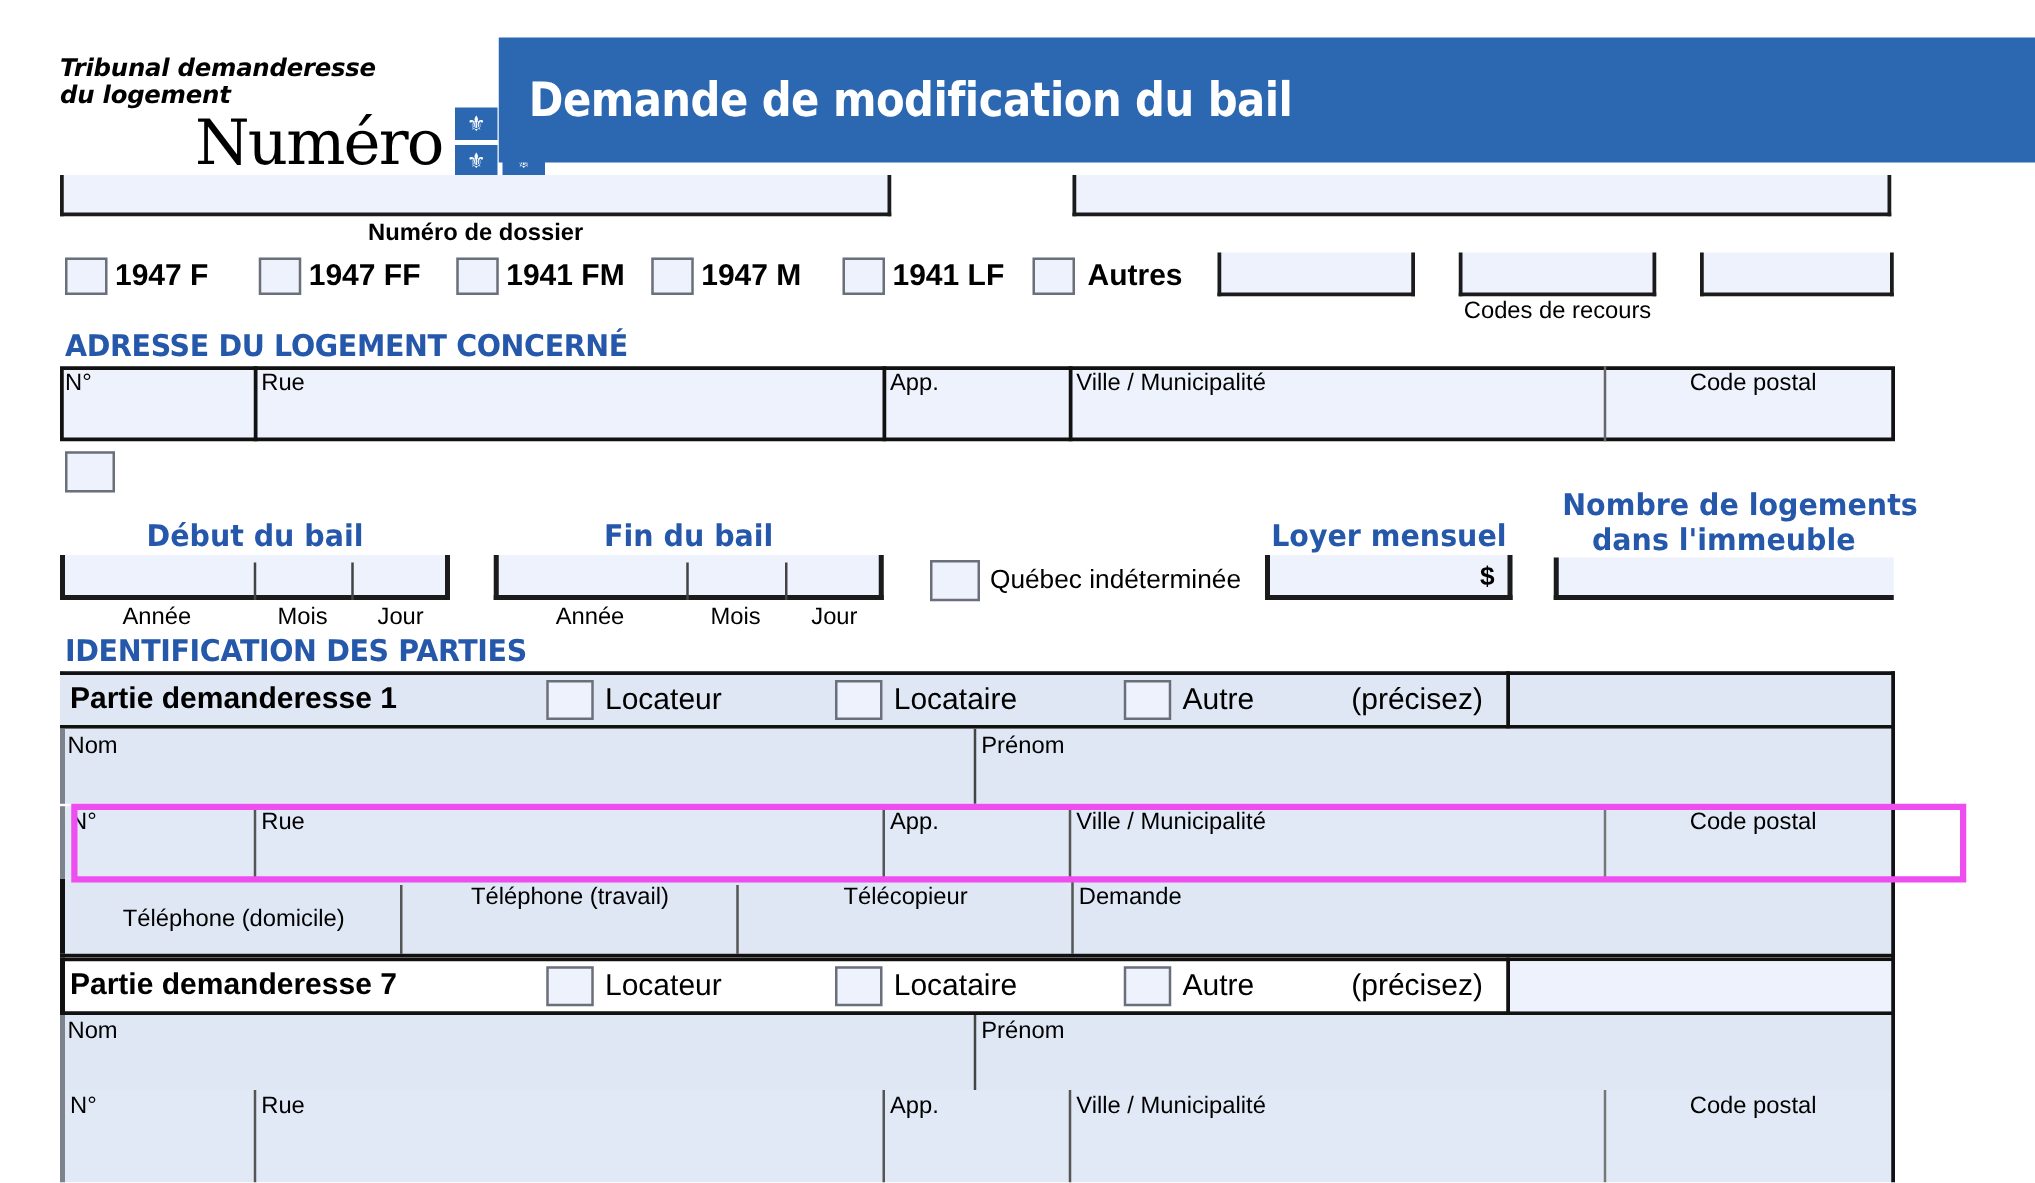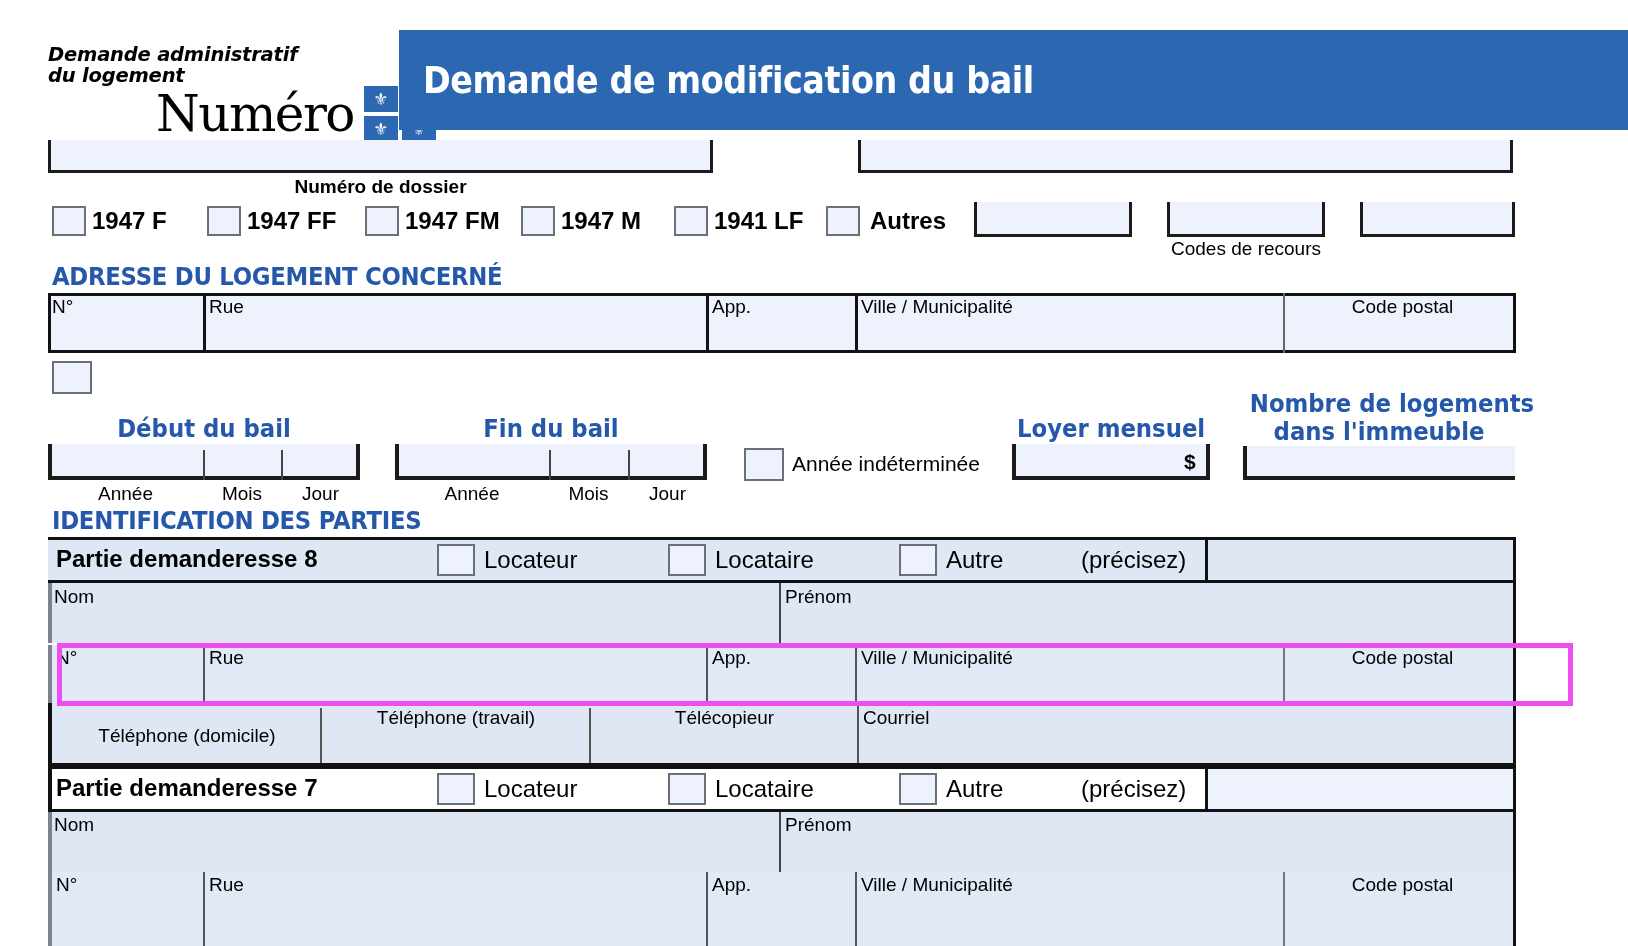--- a/index.html
+++ b/index.html
@@ -102,21 +102,21 @@
   }
 </style>
 </head>
 <body>
 
 <div class="page">
 
   <div class="hdr">
 
     <div class="logo-wrap">
-      <div class="logo-l1"><span>Demande administratif</span><br><span>du logement</span></div>
+      <div class="logo-l1"><span>Tribunal demanderesse</span><br><span>du logement</span></div>
       <div class="quebec-row">
         <div class="quebec-word">Numéro</div>
         <div class="flag">
           <div>
               <span class="fleur">⚜</span>
             </div>
           <div>
               <span class="fleur">⚜</span>
             </div>
           <div>
@@ -139,21 +139,21 @@
 
   <div class="fld lbr" style="left:858px;top:140px;width:655px;height:33px;"></div>
 
   <div class="cbx" style="left:52px;top:206px;"></div>
   <div class="cbl" style="left:92px;top:207px;">1947 F</div>
 
   <div class="cbx" style="left:207px;top:206px;"></div>
   <div class="cbl" style="left:247px;top:207px;">1947 FF</div>
 
   <div class="cbx" style="left:365px;top:206px;"></div>
-  <div class="cbl" style="left:405px;top:207px;">1947 FM</div>
+  <div class="cbl" style="left:405px;top:207px;">1941 FM</div>
 
   <div class="cbx" style="left:521px;top:206px;"></div>
   <div class="cbl" style="left:561px;top:207px;">1947 M</div>
 
   <div class="cbx" style="left:674px;top:206px;"></div>
   <div class="cbl" style="left:714px;top:207px;">1941 LF</div>
 
   <div class="cbx" style="left:826px;top:206px;"></div>
   <div class="cbl" style="left:870px;top:207px;">Autres</div>
 
@@ -188,34 +188,34 @@
 
   <div class="blu" style="left:395px;top:415px;width:312px;">Fin du bail</div>
   <div class="fld" style="left:395px;top:444px;width:312px;height:36px;border-left:4px solid #1b1b1b;border-bottom:4px solid #1b1b1b;border-right:4px solid #1b1b1b;"></div>
   <div class="vline thin" style="left:549px;top:450px;height:30px;background:#444;"></div>
   <div class="vline thin" style="left:628px;top:450px;height:30px;background:#444;"></div>
   <div class="cap ctr" style="left:395px;top:483px;width:154px;">Année</div>
   <div class="cap ctr" style="left:549px;top:483px;width:79px;">Mois</div>
   <div class="cap ctr" style="left:628px;top:483px;width:79px;">Jour</div>
 
   <div class="cbx" style="left:744px;top:448px;width:40px;height:33px;"></div>
-  <div class="cbl norm" style="left:792px;top:452px;">Année indéterminée</div>
+  <div class="cbl norm" style="left:792px;top:452px;">Québec indéterminée</div>
 
   <div class="blu" style="left:1012px;top:415px;width:198px;">Loyer mensuel</div>
   <div class="fld" style="left:1012px;top:444px;width:198px;height:36px;border-left:4px solid #1b1b1b;border-bottom:4px solid #1b1b1b;border-right:4px solid #1b1b1b;"></div>
   <div class="lbl" style="left:1184px;top:450px;font-weight:bold;font-size:21px;">$</div>
 
   <div class="blu" style="left:1243px;top:390px;width:272px;line-height:28px;"><span>Nombre de logements</span><br><span>dans l'immeuble</span></div>
   <div class="fld" style="left:1243px;top:446px;width:272px;height:34px;border-left:4px solid #1b1b1b;border-bottom:4px solid #1b1b1b;"></div>
 
   <div class="sec" style="left:52px;top:507px;">IDENTIFICATION DES PARTIES</div>
 
   <div class="darkbar" style="left:48px;top:537px;height:46px;"></div>
   <div class="party-band" style="left:48px;top:537px;width:1468px;height:46px;background:#dfe7f5;"></div>
-  <div class="party-title" style="left:56px;top:545px;">Partie demanderesse 8</div>
+  <div class="party-title" style="left:56px;top:545px;">Partie demanderesse 1</div>
 
   <div class="cbx" style="left:437px;top:544px;width:38px;height:32px;"></div>
   <div class="cbl norm" style="left:484px;top:546px;font-size:24px;">Locateur</div>
   <div class="cbx" style="left:668px;top:544px;width:38px;height:32px;"></div>
   <div class="cbl norm" style="left:715px;top:546px;font-size:24px;">Locataire</div>
   <div class="cbx" style="left:899px;top:544px;width:38px;height:32px;"></div>
   <div class="cbl norm" style="left:946px;top:546px;font-size:24px;">Autre</div>
   <div class="cbl norm" style="left:1081px;top:546px;font-size:24px;">(précisez)</div>
   <div class="vline" style="left:1205px;top:537px;height:46px;"></div>
   <div class="shade" style="left:1208px;top:540px;width:308px;height:40px;"></div>
@@ -239,21 +239,21 @@
   <div class="lbl" style="left:1289px;top:647px;width:227px;text-align:center;">Code postal</div>
 
   <div class="shade" style="left:48px;top:703px;width:1468px;height:60px;"></div>
   <div class="greybar" style="left:48px;top:703px;height:60px;background:#111;"></div>
   <div class="vline thin" style="left:320px;top:708px;height:55px;background:#555;"></div>
   <div class="vline thin" style="left:589px;top:708px;height:55px;background:#555;"></div>
   <div class="vline thin" style="left:857px;top:703px;height:60px;background:#555;"></div>
   <div class="lbl" style="left:54px;top:725px;width:266px;text-align:center;">Téléphone (domicile)</div>
   <div class="lbl" style="left:323px;top:707px;width:266px;text-align:center;">Téléphone (travail)</div>
   <div class="lbl" style="left:592px;top:707px;width:265px;text-align:center;">Télécopieur</div>
-  <div class="lbl" style="left:863px;top:707px;">Courriel</div>
+  <div class="lbl" style="left:863px;top:707px;">Demande</div>
   <div class="hline" style="left:48px;top:763px;width:1468px;"></div>
 
   <div class="party-band" style="left:48px;top:766px;width:1468px;height:46px;background:#ffffff;border-top:3px solid #111;border-bottom:3px solid #111;"></div>
   <div class="darkbar" style="left:48px;top:766px;height:46px;"></div>
   <div class="party-title" style="left:56px;top:774px;">Partie demanderesse 7</div>
 
   <div class="cbx" style="left:437px;top:773px;width:38px;height:32px;"></div>
   <div class="cbl norm" style="left:484px;top:775px;font-size:24px;">Locateur</div>
   <div class="cbx" style="left:668px;top:773px;width:38px;height:32px;"></div>
   <div class="cbl norm" style="left:715px;top:775px;font-size:24px;">Locataire</div>

